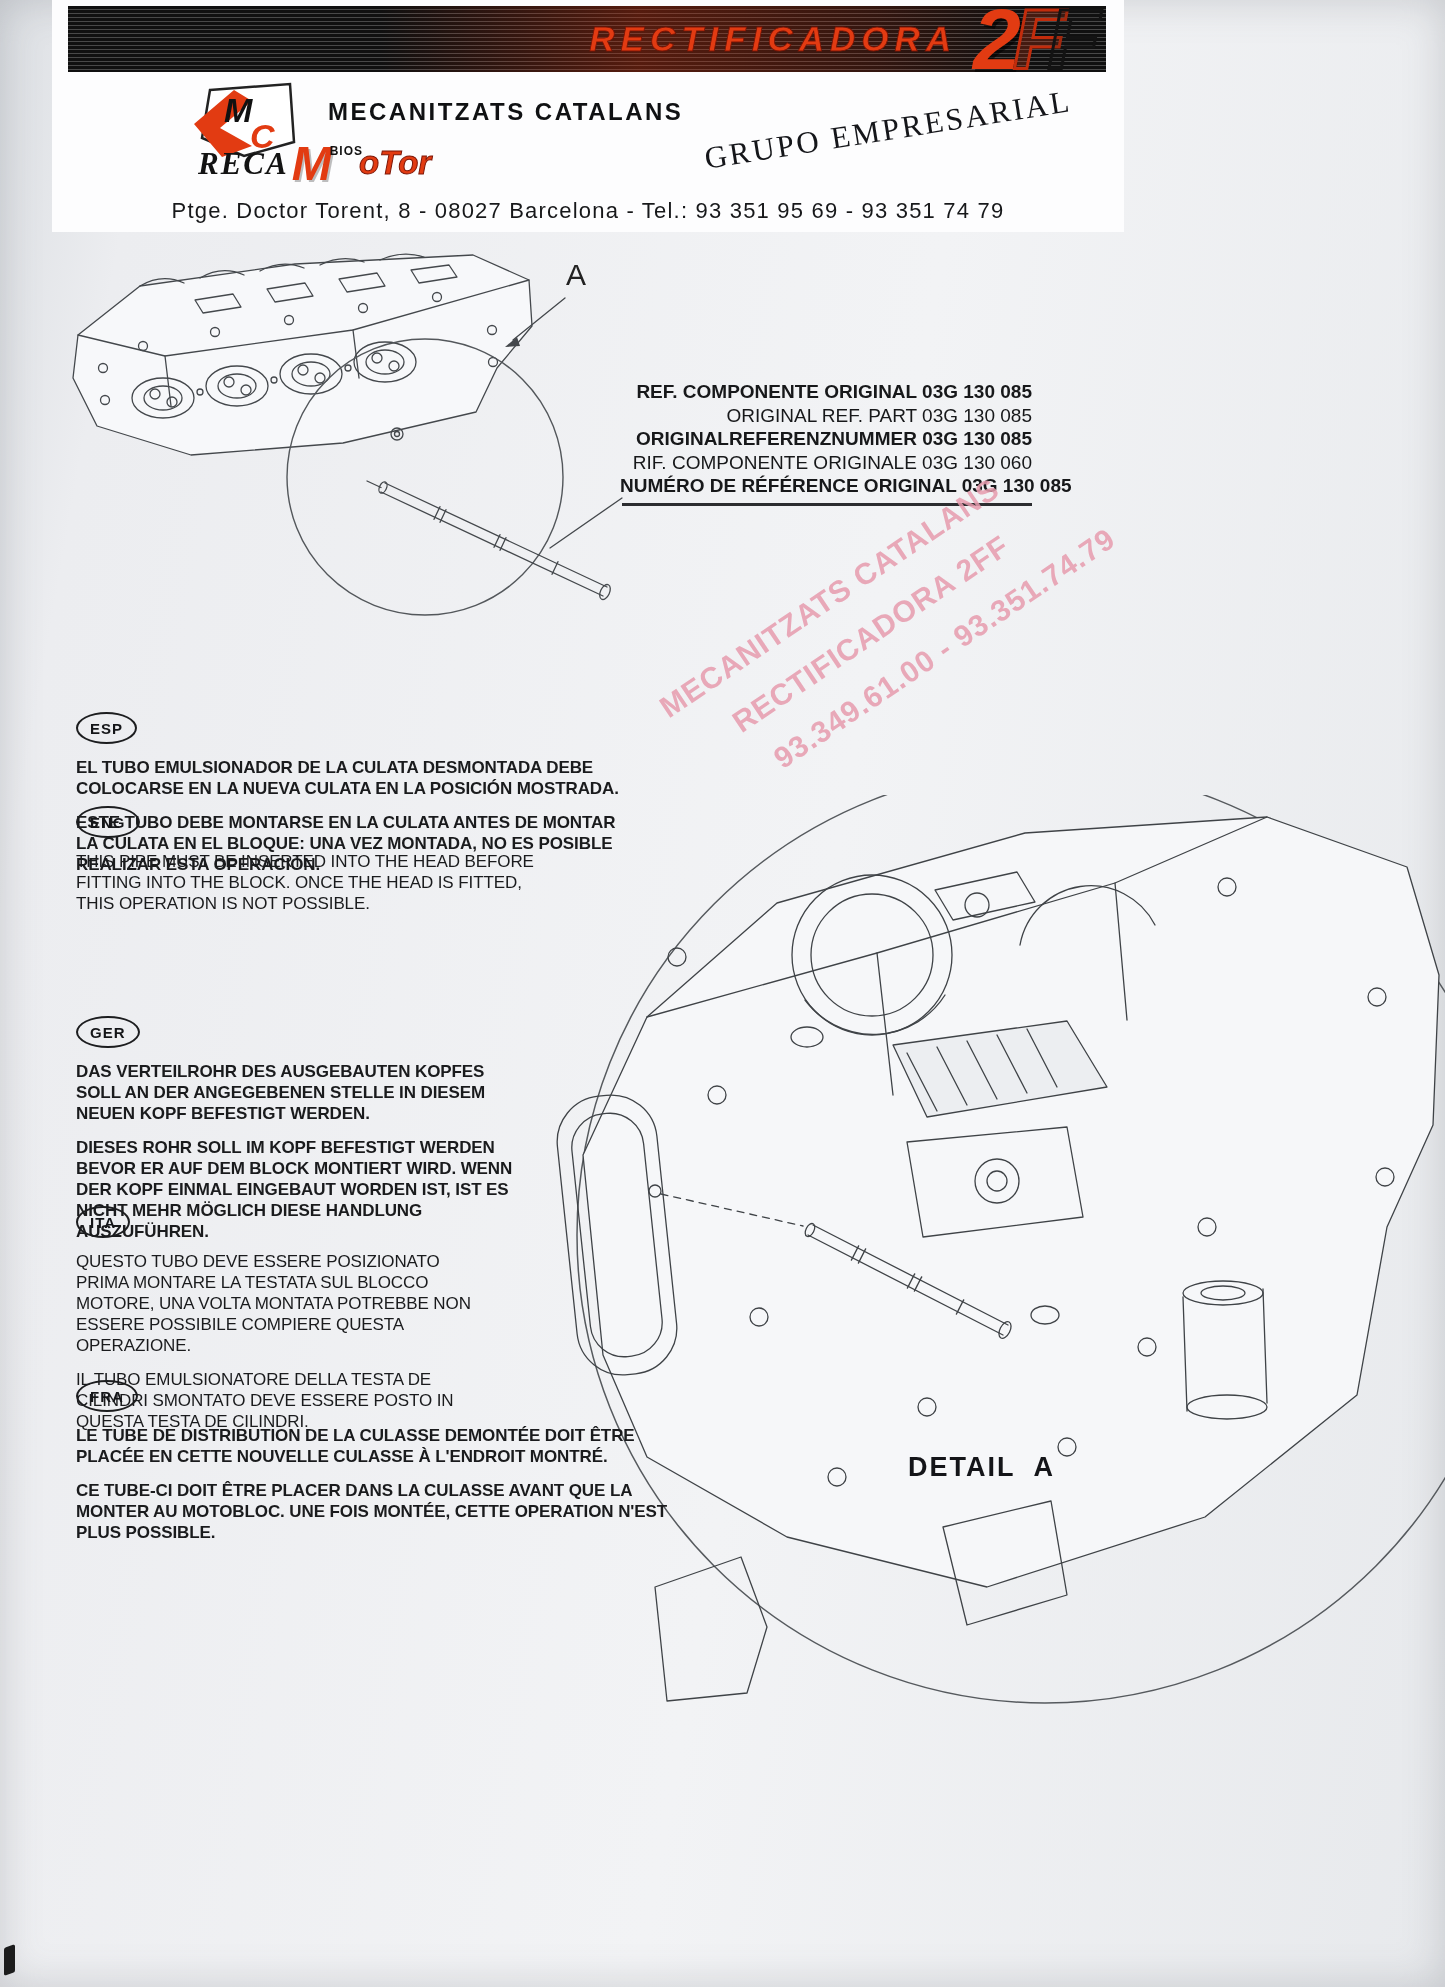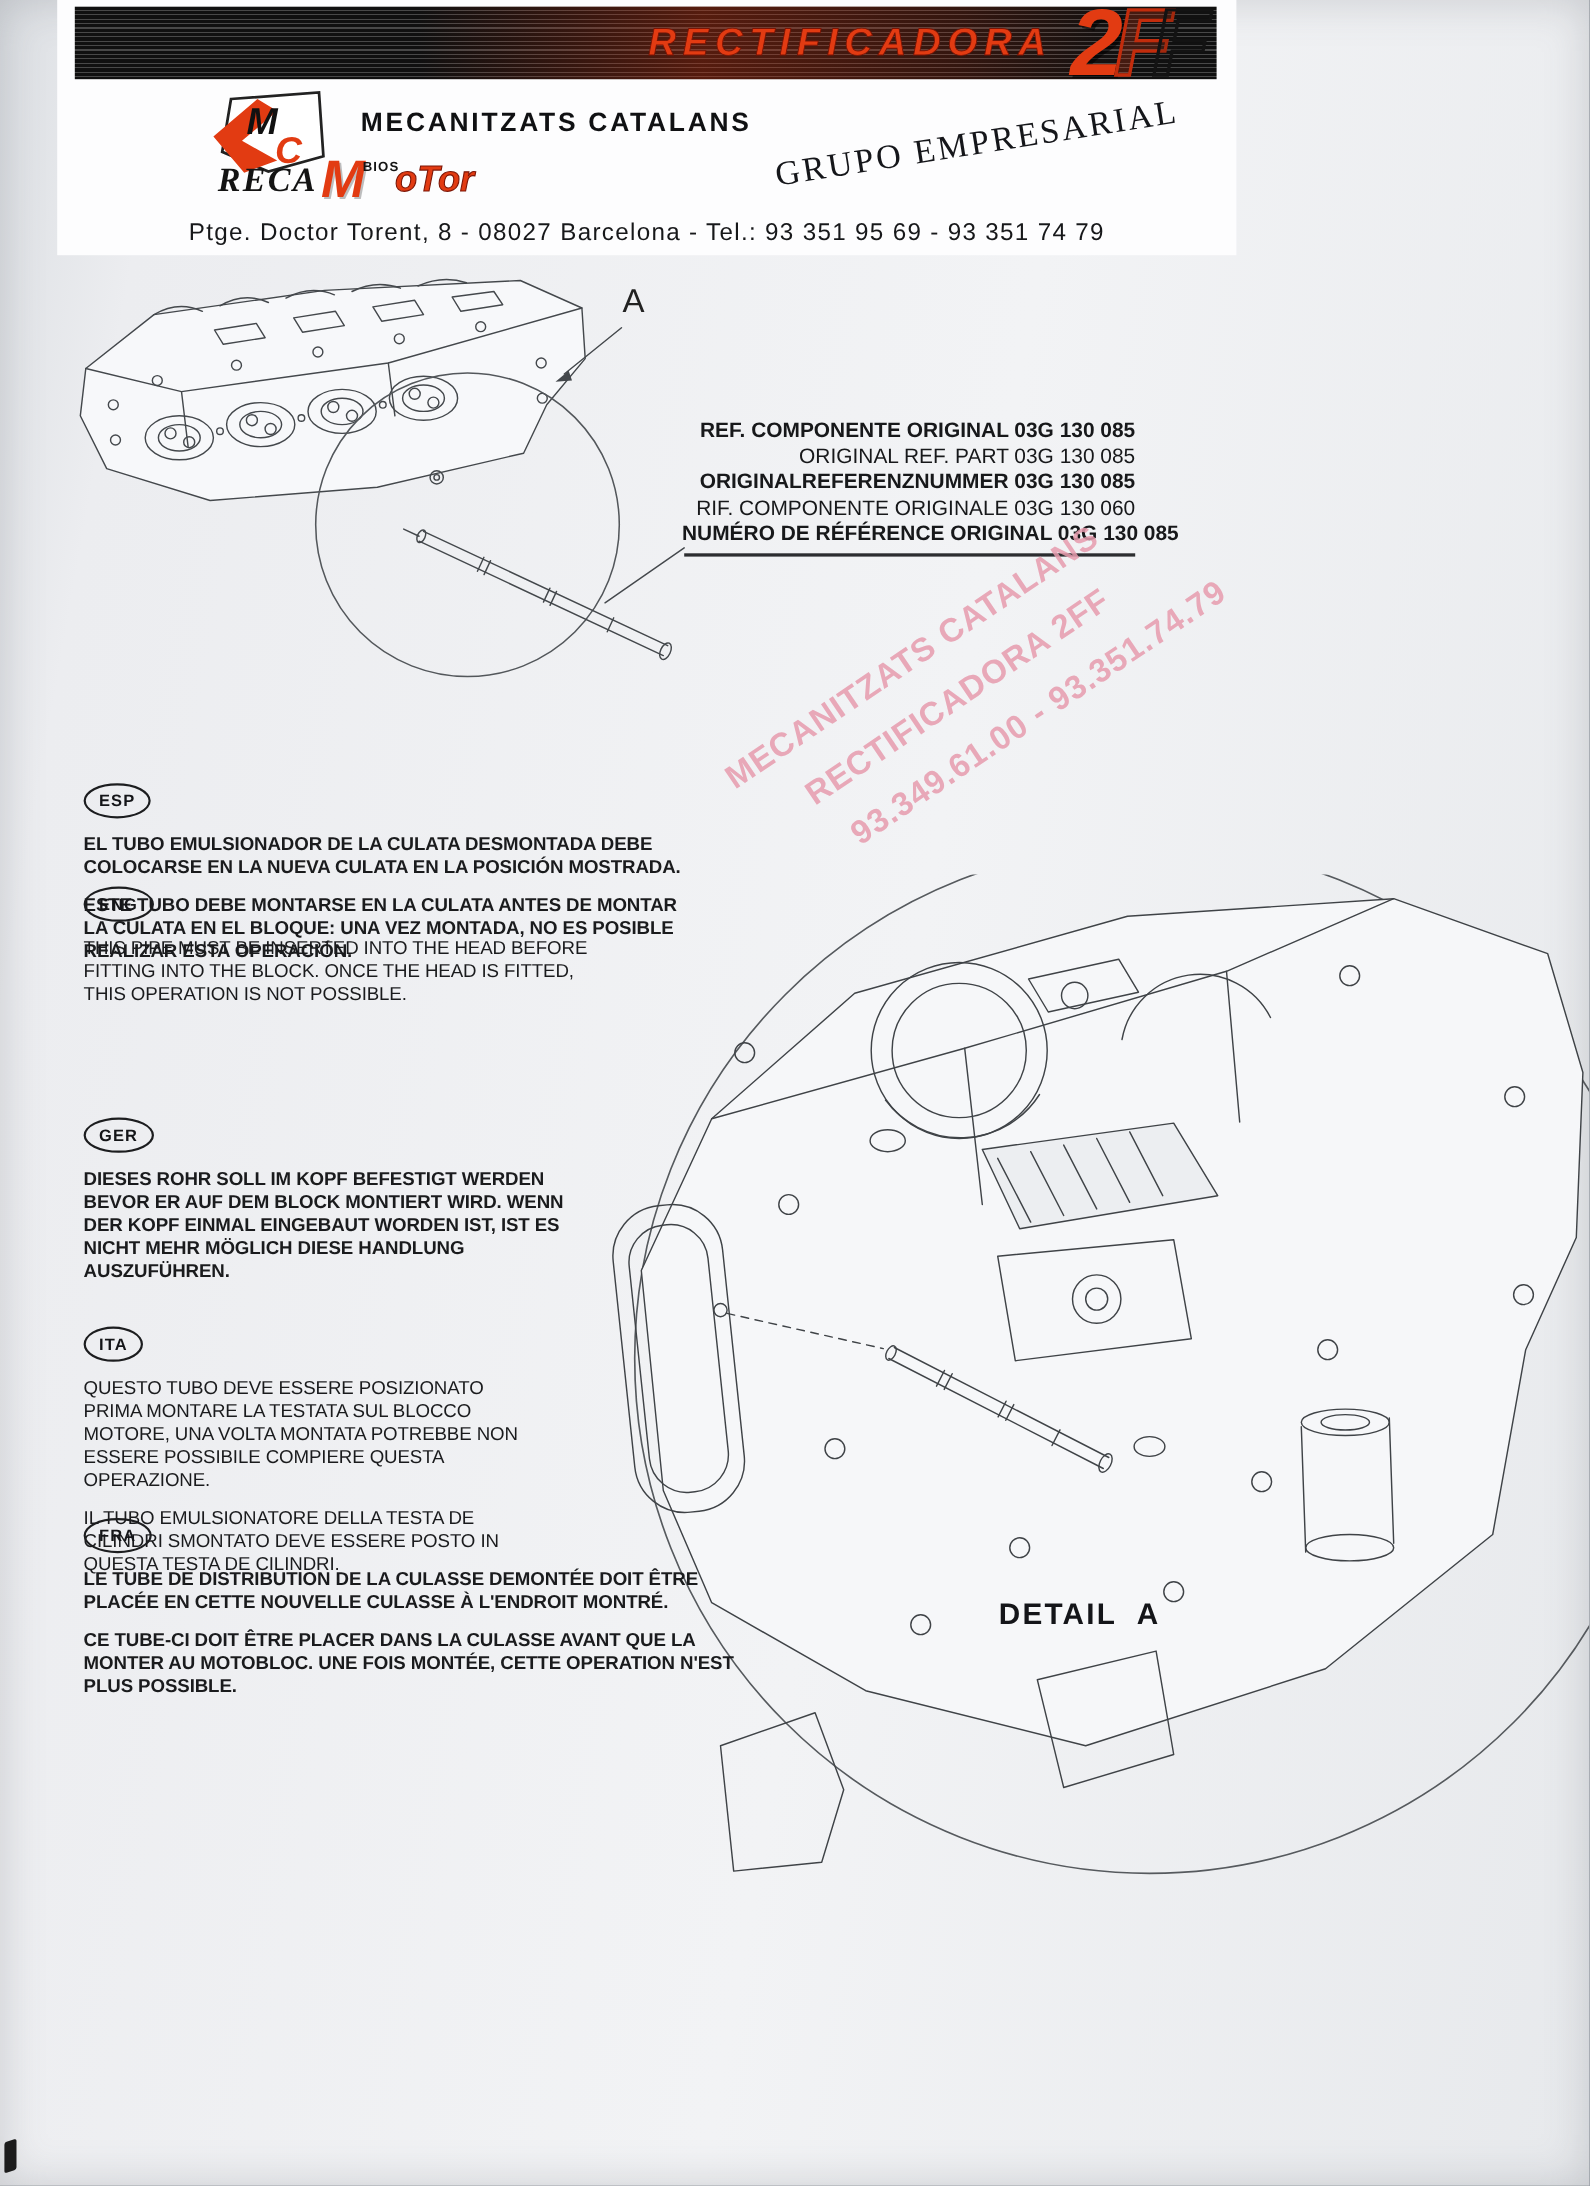--- a/index.html
+++ b/index.html
@@ -209,20 +209,21 @@
     <p>ESTE TUBO DEBE MONTARSE EN LA CULATA ANTES DE MONTAR LA CULATA EN EL BLOQUE: UNA VEZ MONTADA, NO ES POSIBLE REALIZAR ESTA OPERACIÓN.</p>
   </div>
 
   <div class="section sec-eng">
     <span class="badge">ENG</span>
     <p>THIS PIPE MUST BE INSERTED INTO THE HEAD BEFORE FITTING INTO THE BLOCK. ONCE THE HEAD IS FITTED, THIS OPERATION IS NOT POSSIBLE.</p>
   </div>
 
   <div class="section sec-ger bold-text">
     <span class="badge">GER</span>
+    <p>DAS VERTEILROHR DES AUSGEBAUTEN KOPFES SOLL AN DER ANGEGEBENEN STELLE IN DIESEM NEUEN KOPF BEFESTIGT WERDEN.</p>
     <p>DIESES ROHR SOLL IM KOPF BEFESTIGT WERDEN BEVOR ER AUF DEM BLOCK MONTIERT WIRD. WENN DER KOPF EINMAL EINGEBAUT WORDEN IST, IST ES NICHT MEHR MÖGLICH DIESE HANDLUNG AUSZUFÜHREN.</p>
   </div>
 
   <div class="section sec-ita">
     <span class="badge">ITA</span>
     <p>QUESTO TUBO DEVE ESSERE POSIZIONATO PRIMA MONTARE LA TESTATA SUL BLOCCO MOTORE, UNA VOLTA MONTATA POTREBBE NON ESSERE POSSIBILE COMPIERE QUESTA OPERAZIONE.</p>
     <p>IL TUBO EMULSIONATORE DELLA TESTA DE CILINDRI SMONTATO DEVE ESSERE POSTO IN QUESTA TESTA DE CILINDRI.</p>
   </div>
 
   <div class="section sec-fra bold-text">

